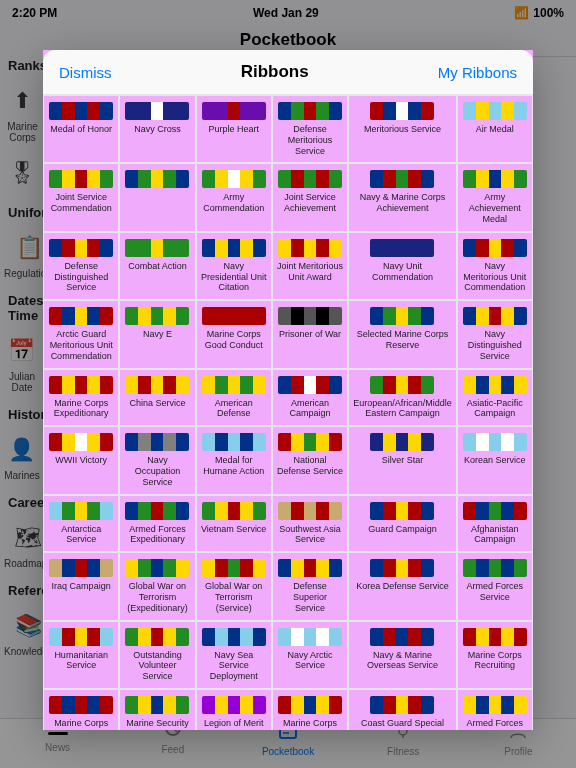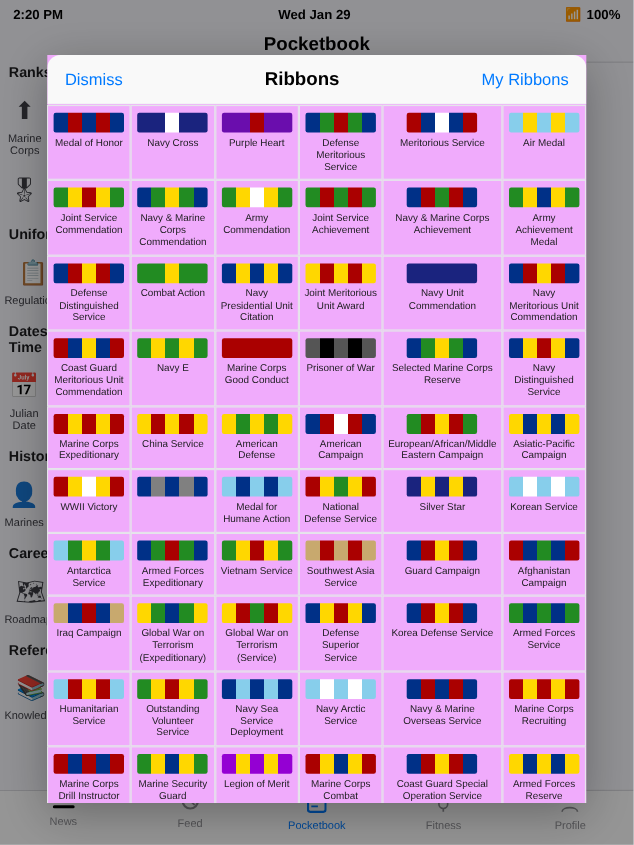--- a/index.html
+++ b/index.html
@@ -338,21 +338,20 @@
         <div class="ribbon-cell">
           <div class="ribbon-bar" style="background: linear-gradient(to right, rgb(135, 206, 235) 0%, rgb(135, 206, 235) 20%, rgb(255, 215, 0) 20%, rgb(255, 215, 0) 40%, rgb(135, 206, 235) 40%, rgb(135, 206, 235) 60%, rgb(255, 215, 0) 60%, rgb(255, 215, 0) 80%, rgb(135, 206, 235) 80%, rgb(135, 206, 235) 100%);"></div>
           <div class="ribbon-label">Air Medal</div>
         </div>
         <div class="ribbon-cell">
           <div class="ribbon-bar" style="background: linear-gradient(to right, rgb(34, 139, 34) 0%, rgb(34, 139, 34) 20%, rgb(255, 215, 0) 20%, rgb(255, 215, 0) 40%, rgb(170, 0, 0) 40%, rgb(170, 0, 0) 60%, rgb(255, 215, 0) 60%, rgb(255, 215, 0) 80%, rgb(34, 139, 34) 80%, rgb(34, 139, 34) 100%);"></div>
           <div class="ribbon-label">Joint Service Commendation</div>
         </div>
         <div class="ribbon-cell">
           <div class="ribbon-bar" style="background: linear-gradient(to right, rgb(0, 48, 135) 0%, rgb(0, 48, 135) 20%, rgb(34, 139, 34) 20%, rgb(34, 139, 34) 40%, rgb(255, 215, 0) 40%, rgb(255, 215, 0) 60%, rgb(34, 139, 34) 60%, rgb(34, 139, 34) 80%, rgb(0, 48, 135) 80%, rgb(0, 48, 135) 100%);"></div>
-          <div class="ribbon-label">Navy &amp; Marine Corps Commendation</div>
         </div>
         <div class="ribbon-cell">
           <div class="ribbon-bar" style="background: linear-gradient(to right, rgb(34, 139, 34) 0%, rgb(34, 139, 34) 20%, rgb(255, 215, 0) 20%, rgb(255, 215, 0) 40%, rgb(255, 255, 255) 40%, rgb(255, 255, 255) 60%, rgb(255, 215, 0) 60%, rgb(255, 215, 0) 80%, rgb(34, 139, 34) 80%, rgb(34, 139, 34) 100%);"></div>
           <div class="ribbon-label">Army Commendation</div>
         </div>
         <div class="ribbon-cell">
           <div class="ribbon-bar" style="background: linear-gradient(to right, rgb(34, 139, 34) 0%, rgb(34, 139, 34) 20%, rgb(170, 0, 0) 20%, rgb(170, 0, 0) 40%, rgb(34, 139, 34) 40%, rgb(34, 139, 34) 60%, rgb(170, 0, 0) 60%, rgb(170, 0, 0) 80%, rgb(34, 139, 34) 80%, rgb(34, 139, 34) 100%);"></div>
           <div class="ribbon-label">Joint Service Achievement</div>
         </div>
         <div class="ribbon-cell">
@@ -382,21 +381,21 @@
         <div class="ribbon-cell">
           <div class="ribbon-bar" style="background: linear-gradient(to right, rgb(26, 35, 126) 0%, rgb(26, 35, 126) 20%, rgb(26, 35, 126) 20%, rgb(26, 35, 126) 40%, rgb(26, 35, 126) 40%, rgb(26, 35, 126) 60%, rgb(26, 35, 126) 60%, rgb(26, 35, 126) 80%, rgb(26, 35, 126) 80%, rgb(26, 35, 126) 100%);"></div>
           <div class="ribbon-label">Navy Unit Commendation</div>
         </div>
         <div class="ribbon-cell">
           <div class="ribbon-bar" style="background: linear-gradient(to right, rgb(0, 48, 135) 0%, rgb(0, 48, 135) 20%, rgb(170, 0, 0) 20%, rgb(170, 0, 0) 40%, rgb(255, 215, 0) 40%, rgb(255, 215, 0) 60%, rgb(170, 0, 0) 60%, rgb(170, 0, 0) 80%, rgb(0, 48, 135) 80%, rgb(0, 48, 135) 100%);"></div>
           <div class="ribbon-label">Navy Meritorious Unit Commendation</div>
         </div>
         <div class="ribbon-cell">
           <div class="ribbon-bar" style="background: linear-gradient(to right, rgb(170, 0, 0) 0%, rgb(170, 0, 0) 20%, rgb(0, 48, 135) 20%, rgb(0, 48, 135) 40%, rgb(255, 215, 0) 40%, rgb(255, 215, 0) 60%, rgb(0, 48, 135) 60%, rgb(0, 48, 135) 80%, rgb(170, 0, 0) 80%, rgb(170, 0, 0) 100%);"></div>
-          <div class="ribbon-label">Coast Guard Meritorious Unit Commendation</div>
+          <div class="ribbon-label">Arctic Guard Meritorious Unit Commendation</div>
         </div>
         <div class="ribbon-cell">
           <div class="ribbon-bar" style="background: linear-gradient(to right, rgb(34, 139, 34) 0%, rgb(34, 139, 34) 20%, rgb(255, 215, 0) 20%, rgb(255, 215, 0) 40%, rgb(34, 139, 34) 40%, rgb(34, 139, 34) 60%, rgb(255, 215, 0) 60%, rgb(255, 215, 0) 80%, rgb(34, 139, 34) 80%, rgb(34, 139, 34) 100%);"></div>
           <div class="ribbon-label">Navy E</div>
         </div>
         <div class="ribbon-cell">
           <div class="ribbon-bar" style="background: linear-gradient(to right, rgb(170, 0, 0) 0%, rgb(170, 0, 0) 20%, rgb(170, 0, 0) 20%, rgb(170, 0, 0) 40%, rgb(170, 0, 0) 40%, rgb(170, 0, 0) 60%, rgb(170, 0, 0) 60%, rgb(170, 0, 0) 80%, rgb(170, 0, 0) 80%, rgb(170, 0, 0) 100%);"></div>
           <div class="ribbon-label">Marine Corps Good Conduct</div>
         </div>
         <div class="ribbon-cell">
@@ -434,20 +433,21 @@
         <div class="ribbon-cell">
           <div class="ribbon-bar" style="background: linear-gradient(to right, rgb(255, 215, 0) 0%, rgb(255, 215, 0) 20%, rgb(0, 48, 135) 20%, rgb(0, 48, 135) 40%, rgb(255, 215, 0) 40%, rgb(255, 215, 0) 60%, rgb(0, 48, 135) 60%, rgb(0, 48, 135) 80%, rgb(255, 215, 0) 80%, rgb(255, 215, 0) 100%);"></div>
           <div class="ribbon-label">Asiatic-Pacific Campaign</div>
         </div>
         <div class="ribbon-cell">
           <div class="ribbon-bar" style="background: linear-gradient(to right, rgb(170, 0, 0) 0%, rgb(170, 0, 0) 20%, rgb(255, 215, 0) 20%, rgb(255, 215, 0) 40%, rgb(255, 255, 255) 40%, rgb(255, 255, 255) 60%, rgb(255, 215, 0) 60%, rgb(255, 215, 0) 80%, rgb(170, 0, 0) 80%, rgb(170, 0, 0) 100%);"></div>
           <div class="ribbon-label">WWII Victory</div>
         </div>
         <div class="ribbon-cell">
           <div class="ribbon-bar" style="background: linear-gradient(to right, rgb(0, 48, 135) 0%, rgb(0, 48, 135) 20%, rgb(128, 128, 128) 20%, rgb(128, 128, 128) 40%, rgb(0, 48, 135) 40%, rgb(0, 48, 135) 60%, rgb(128, 128, 128) 60%, rgb(128, 128, 128) 80%, rgb(0, 48, 135) 80%, rgb(0, 48, 135) 100%);"></div>
+          <div class="ribbon-label">Navy Occupation Service</div>
         </div>
         <div class="ribbon-cell">
           <div class="ribbon-bar" style="background: linear-gradient(to right, rgb(135, 206, 235) 0%, rgb(135, 206, 235) 20%, rgb(0, 48, 135) 20%, rgb(0, 48, 135) 40%, rgb(135, 206, 235) 40%, rgb(135, 206, 235) 60%, rgb(0, 48, 135) 60%, rgb(0, 48, 135) 80%, rgb(135, 206, 235) 80%, rgb(135, 206, 235) 100%);"></div>
           <div class="ribbon-label">Medal for Humane Action</div>
         </div>
         <div class="ribbon-cell">
           <div class="ribbon-bar" style="background: linear-gradient(to right, rgb(170, 0, 0) 0%, rgb(170, 0, 0) 20%, rgb(255, 215, 0) 20%, rgb(255, 215, 0) 40%, rgb(34, 139, 34) 40%, rgb(34, 139, 34) 60%, rgb(255, 215, 0) 60%, rgb(255, 215, 0) 80%, rgb(170, 0, 0) 80%, rgb(170, 0, 0) 100%);"></div>
           <div class="ribbon-label">National Defense Service</div>
         </div>
         <div class="ribbon-cell">

